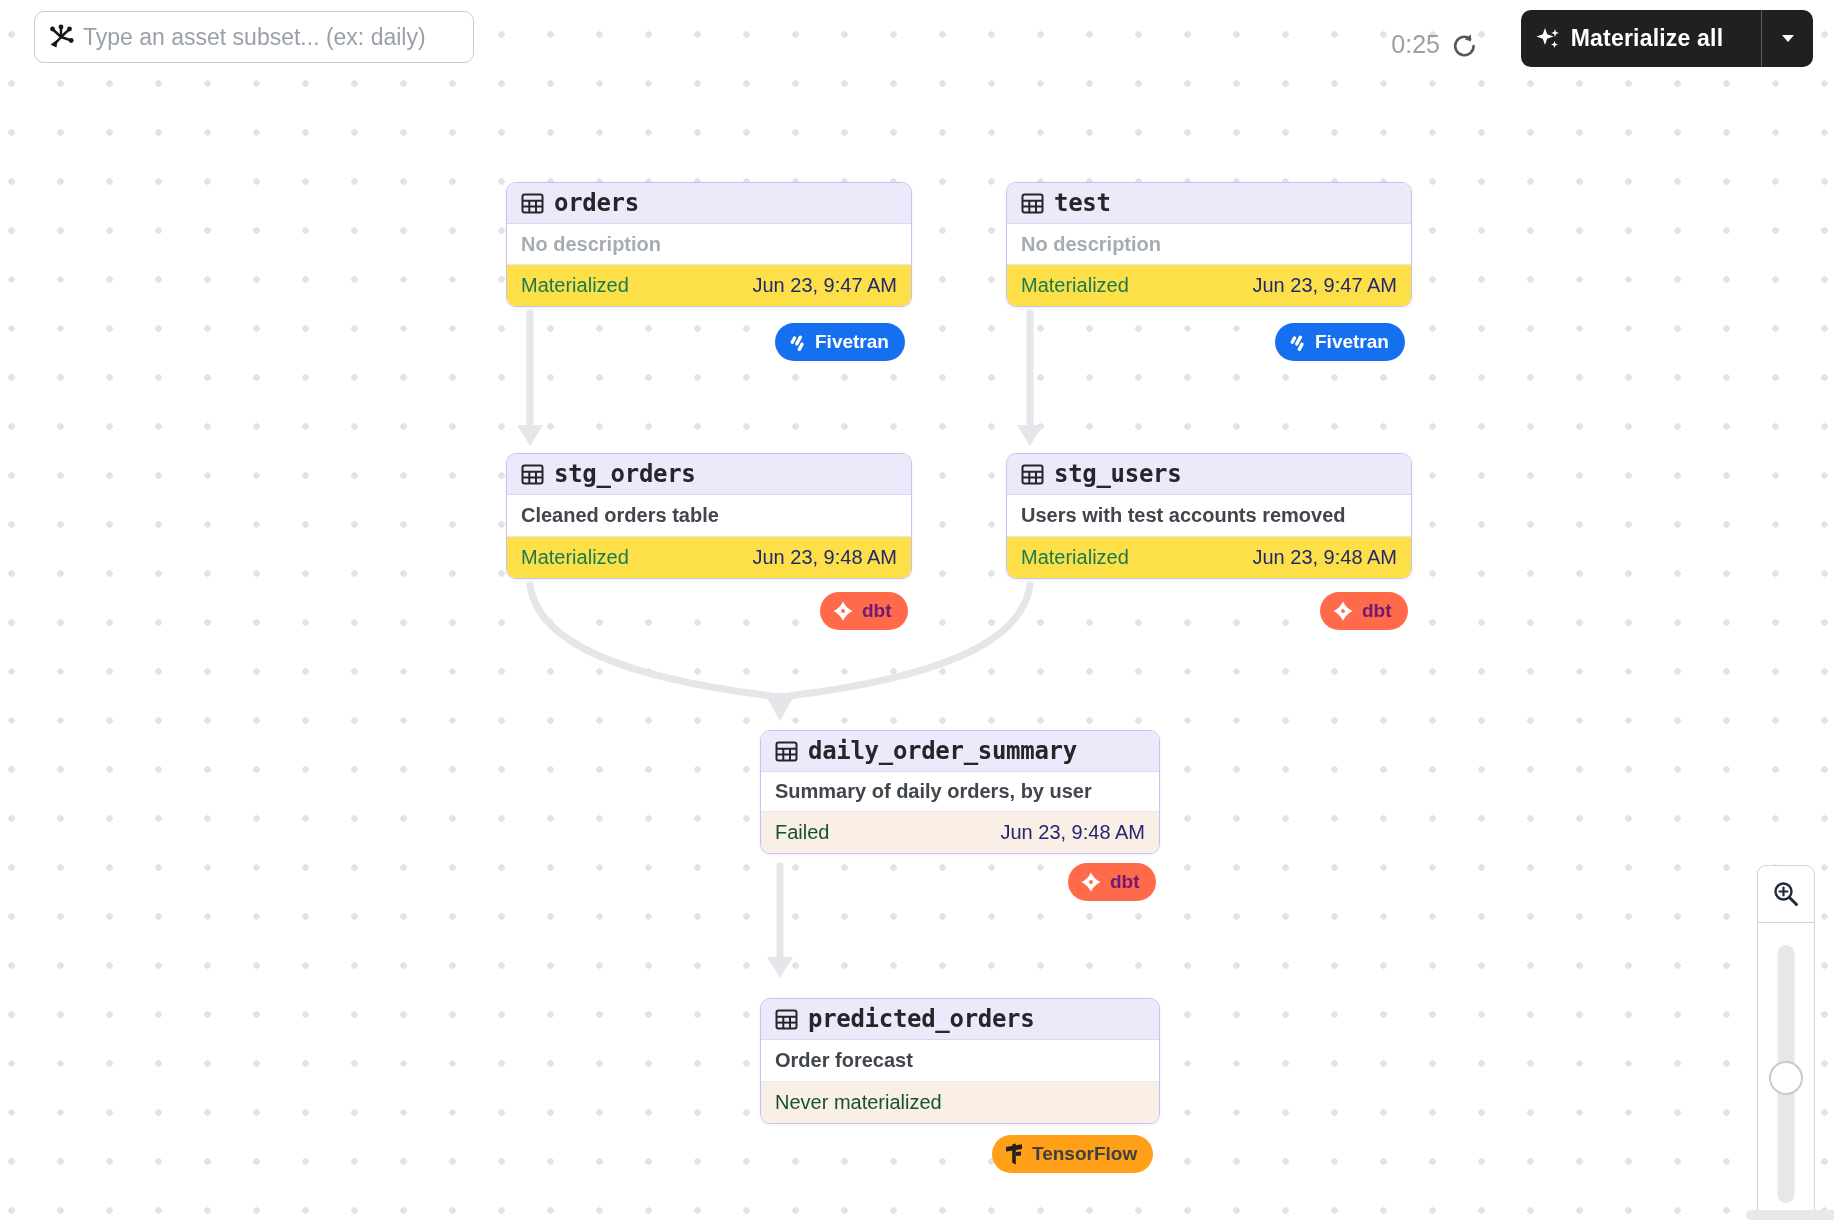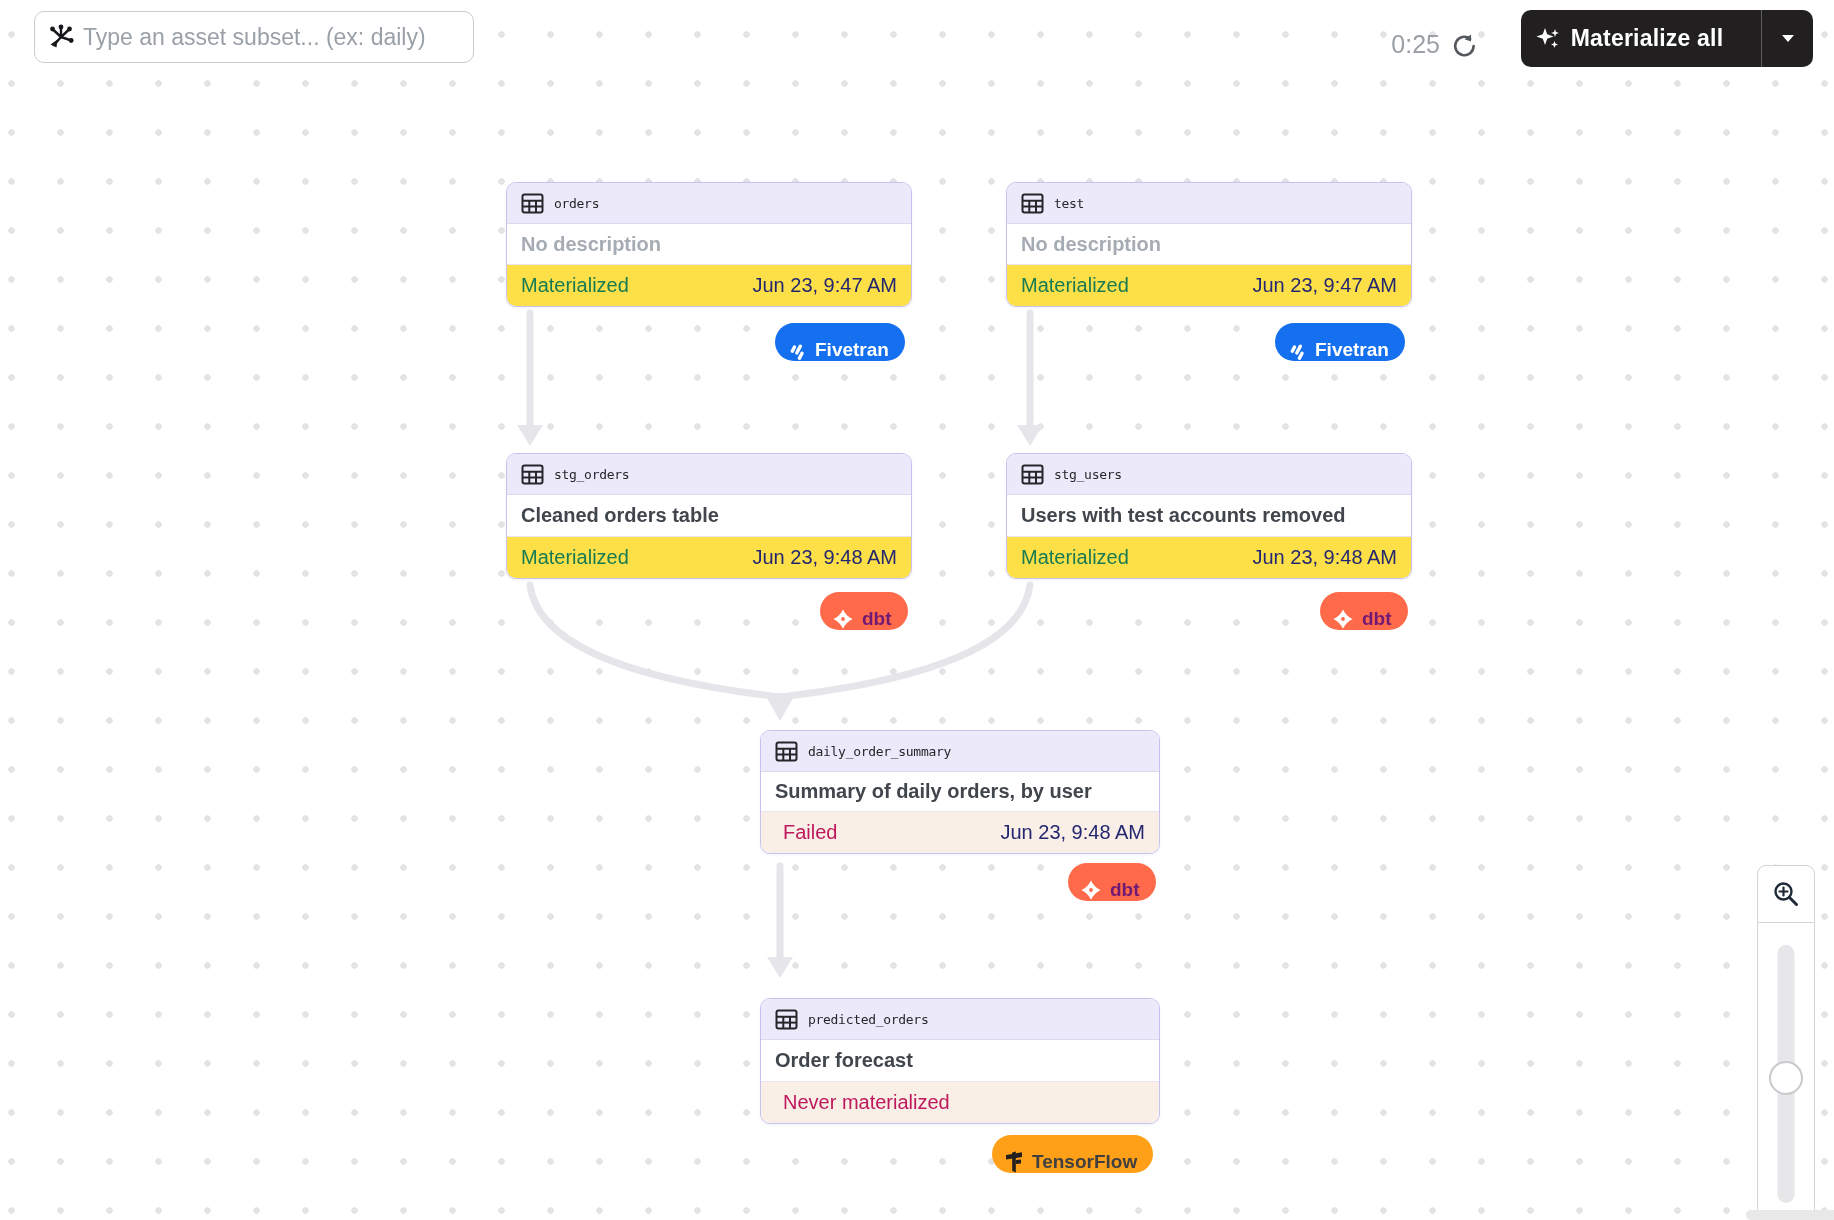--- a/index.html
+++ b/index.html
@@ -31,35 +31,35 @@
   .materialize-label { font-size:23px; font-weight:600; letter-spacing:.2px; }
   .materialize-caret { width:52px; height:100%; display:flex; align-items:center;
     justify-content:center; border-left:1px solid rgba(255,255,255,.28); cursor:pointer; }
 
   
   .node { position:absolute; background:#fff; border:1.5px solid #c7c2ef;
     border-radius:10px; display:flex; flex-direction:column; overflow:hidden;
     box-shadow:0 1px 3px rgba(90,80,180,.08); z-index:2; }
   .node-header { height:41px; background:#ece9fa; display:flex; align-items:center;
     gap:10px; padding:0 14px; border-bottom:1px solid #ddd8f2; }
-  .node-title { font-family:"DejaVu Sans Mono", monospace; font-size:13px;
-    font-weight:400; color:#26262a; letter-spacing:-0.3px; }
+  .node-title { font-family:"DejaVu Sans Mono", monospace; font-size:24px;
+    font-weight:700; color:#26262a; letter-spacing:-0.3px; }
   .node-body { flex:1; display:flex; align-items:center; padding:0 14px;
     font-size:20px; color:#41464d; background:#fff;font-weight:bold; }
   .node-body.muted { color:#a6acb3; }
   .node-footer { height:42px; display:flex; align-items:center;
     justify-content:space-between; padding:0 14px; font-size:20px;
     border-top:1px solid #e9e6f4; }
   .node-footer .ts { color:#23276f; }
   .footer-success { background:#fde047; } .footer-success .st { color:#177a53; }
-  .footer-failed  { background:#faefe7; } .footer-failed  .st { color:#be185d;margin-left:8px; }
+  .footer-failed  { background:#faefe7; } .footer-failed  .st { color:#14532d; }
 
   
   .badge { position:absolute; height:38px; border-radius:19px; display:flex;
-    align-items:flex-end; justify-content:center; gap:8px; font-size:19px;
+    align-items:center; justify-content:center; gap:8px; font-size:19px;
     font-weight:700; z-index:3; padding:0 16px 0 12px; }
   .badge-fivetran { background:#1470ef; color:#fff; }
   .badge-dbt { background:#ff6b4a; color:#701a75; }
   .badge-tensorflow { background:#ffa018; color:#404040; }
 
   
   #edges { position:absolute; left:0; top:0; z-index:1; pointer-events:none; }
 
   
   .zoom-panel { position:absolute; left:1757px; top:865px; width:58px; height:363px;

